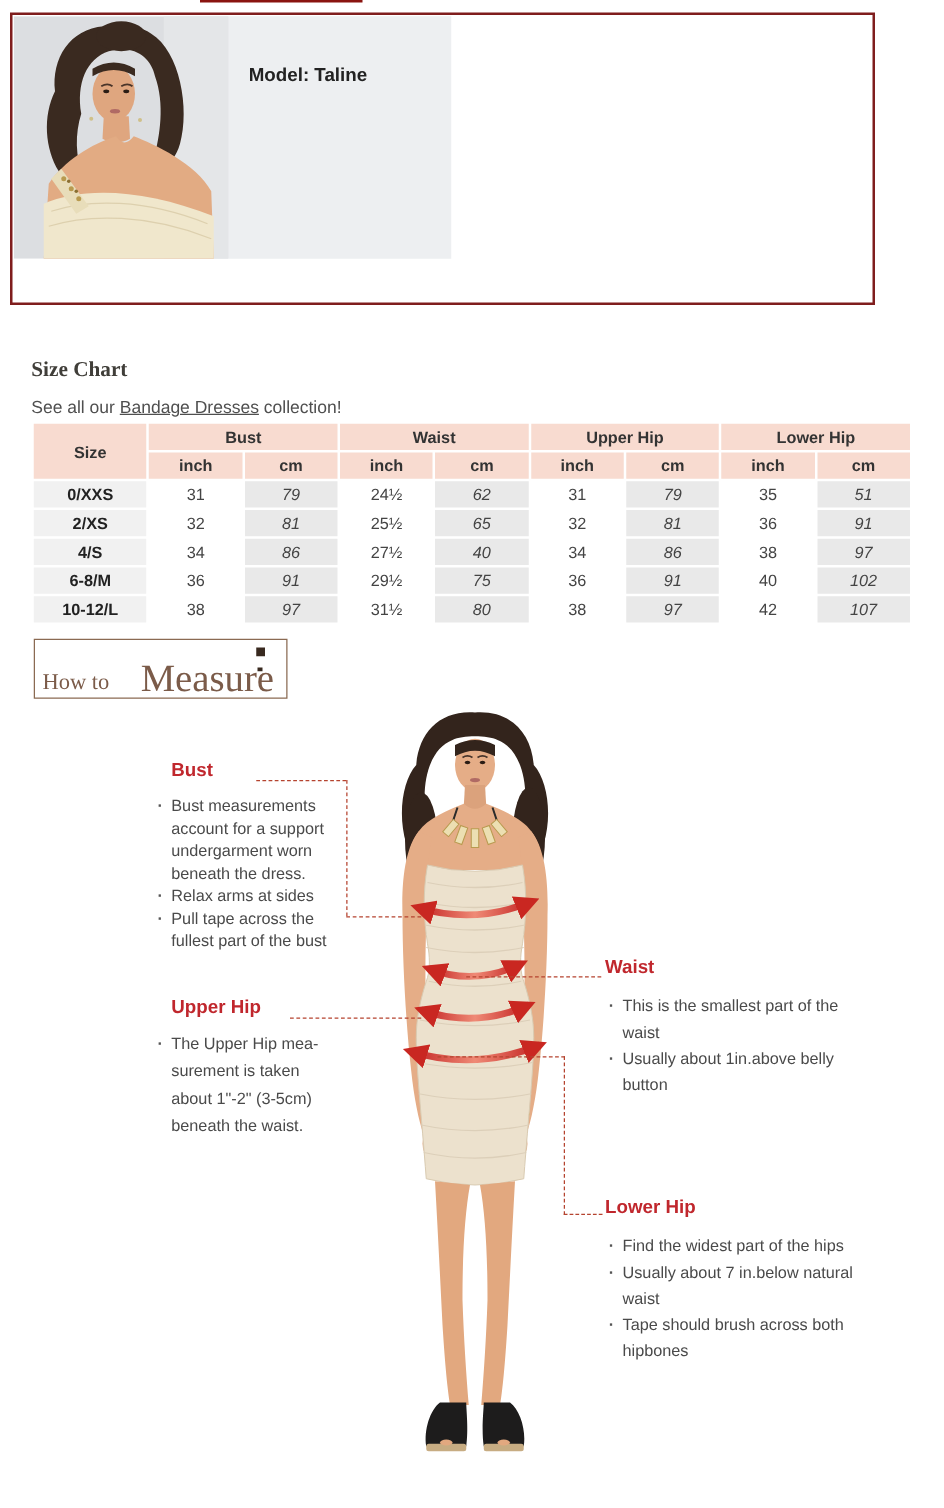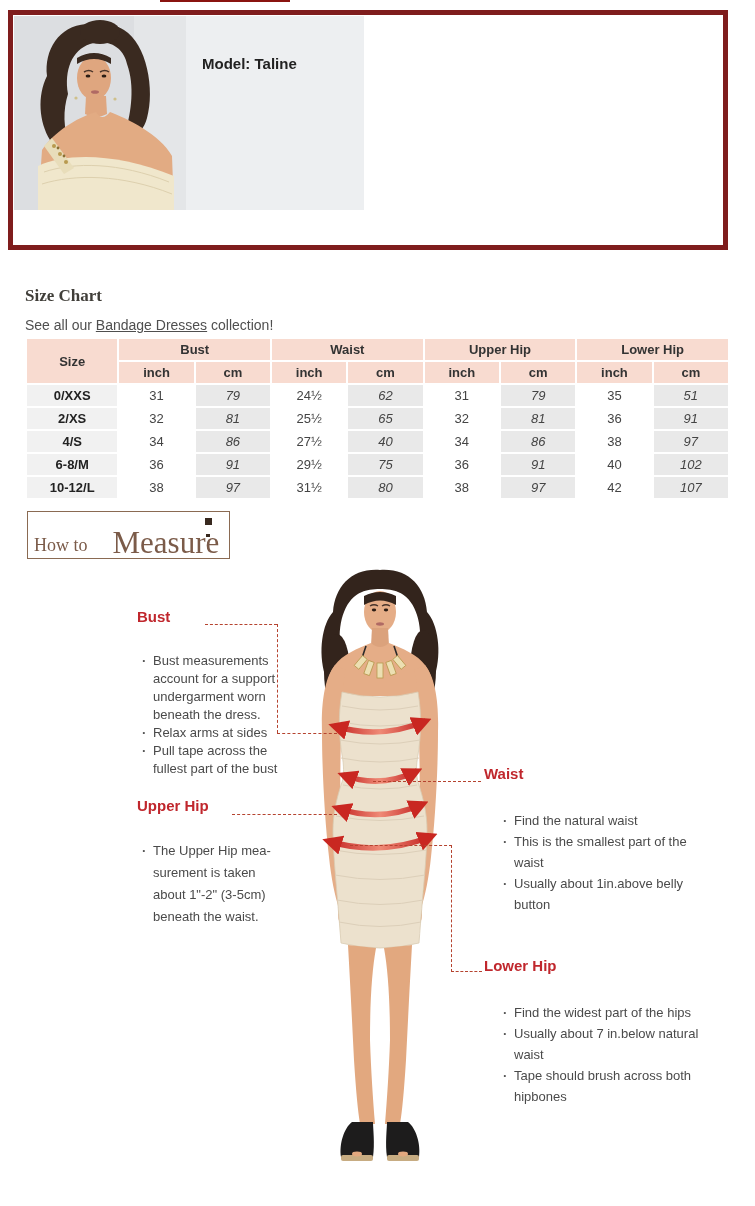--- a/index.html
+++ b/index.html
@@ -4,21 +4,21 @@
 <style>
   html,body{margin:0;padding:0;background:#fff;}
   #page{position:relative;width:755px;height:1206px;background:#fff;overflow:hidden;
         font-family:"Liberation Sans",sans-serif;color:#333;}
 
   
   .topstrip{position:absolute;left:160px;top:0;width:130px;height:2px;background:#8a1410;}
 
   
   .model-box{position:absolute;left:8px;top:10px;width:688px;height:230px;
-             border:5px solid #7f1d1d;background:#fff;padding-left:22px;}
+             border:2px solid #7f1d1d;background:#fff;}
   .model-photo{position:absolute;left:1px;top:1px;width:172px;height:194px;}
   .model-panel{position:absolute;left:173px;top:1px;width:178px;height:194px;background:#edeff1;}
   .model-title{position:absolute;left:189px;top:40px;font-size:15px;font-weight:700;color:#222;}
   .model-lines{position:absolute;left:189px;top:72px;font-size:13px;font-weight:700;color:#333;
                line-height:18.5px;white-space:pre-line;}
   .model-caption{position:absolute;left:3px;top:196px;font-size:13px;font-weight:700;color:#333;
                  line-height:17px;white-space:pre-line;}
 
   
   .sc-heading{position:absolute;left:25px;top:286px;font-family:"Liberation Serif",serif;
@@ -41,21 +41,21 @@
   .htm .small{font-size:18px;line-height:26px;}
   .htm .large{font-size:31px;line-height:30px;margin-left:25px;}
   .htm-colon{position:absolute;left:205px;top:518px;width:8px;}
   .htm-colon .sq1{width:7px;height:7px;background:#38291f;}
   .htm-colon .sq2{width:4px;height:3px;background:#38291f;margin-top:9px;margin-left:1px;}
 
   
   .red-label{position:absolute;font-size:15px;font-weight:700;color:#c0272d;}
   .dash-h{position:absolute;height:0;border-top:1px dashed #b5432f;}
   .dash-v{position:absolute;width:0;border-left:1px dashed #b5432f;}
-  ul.mlist{position:absolute;margin:16px;padding:0;list-style:none;font-size:13px;color:#4a4a4a;}
+  ul.mlist{position:absolute;margin:0;padding:0;list-style:none;font-size:13px;color:#4a4a4a;}
   ul.mlist li{position:relative;padding-left:12px;white-space:pre-line;}
   ul.mlist li::before{content:"·";position:absolute;left:1px;top:0;font-weight:700;color:#555;}
   ul.lh18 li{line-height:18px;}
   ul.lh22 li{line-height:22px;}
   ul.lh21 li{line-height:21px;}
   .fig{position:absolute;left:280px;top:560px;width:200px;height:646px;}
 </style>
 </head>
 <body>
 
@@ -307,21 +307,20 @@
   <div class="red-label" style="left:137px;top:797px">Upper Hip</div>
   <ul class="mlist lh22" style="left:125px;top:824px;width:160px">
     <li>The Upper Hip mea-
 surement is taken
 about 1"-2" (3-5cm)
 beneath the waist.</li>
   </ul>
 
   <div class="red-label" style="left:484px;top:765px">Waist</div>
   <ul class="mlist lh21" style="left:486px;top:794px;width:215px">
-    <li>Find the natural waist</li>
     <li>This is the smallest part of the
 waist</li>
     <li>Usually about 1in.above belly
 button</li>
   </ul>
 
   <div class="red-label" style="left:484px;top:957px">Lower Hip</div>
   <ul class="mlist lh21" style="left:486px;top:986px;width:220px">
     <li>Find the widest part of the hips</li>
     <li>Usually about 7 in.below natural

